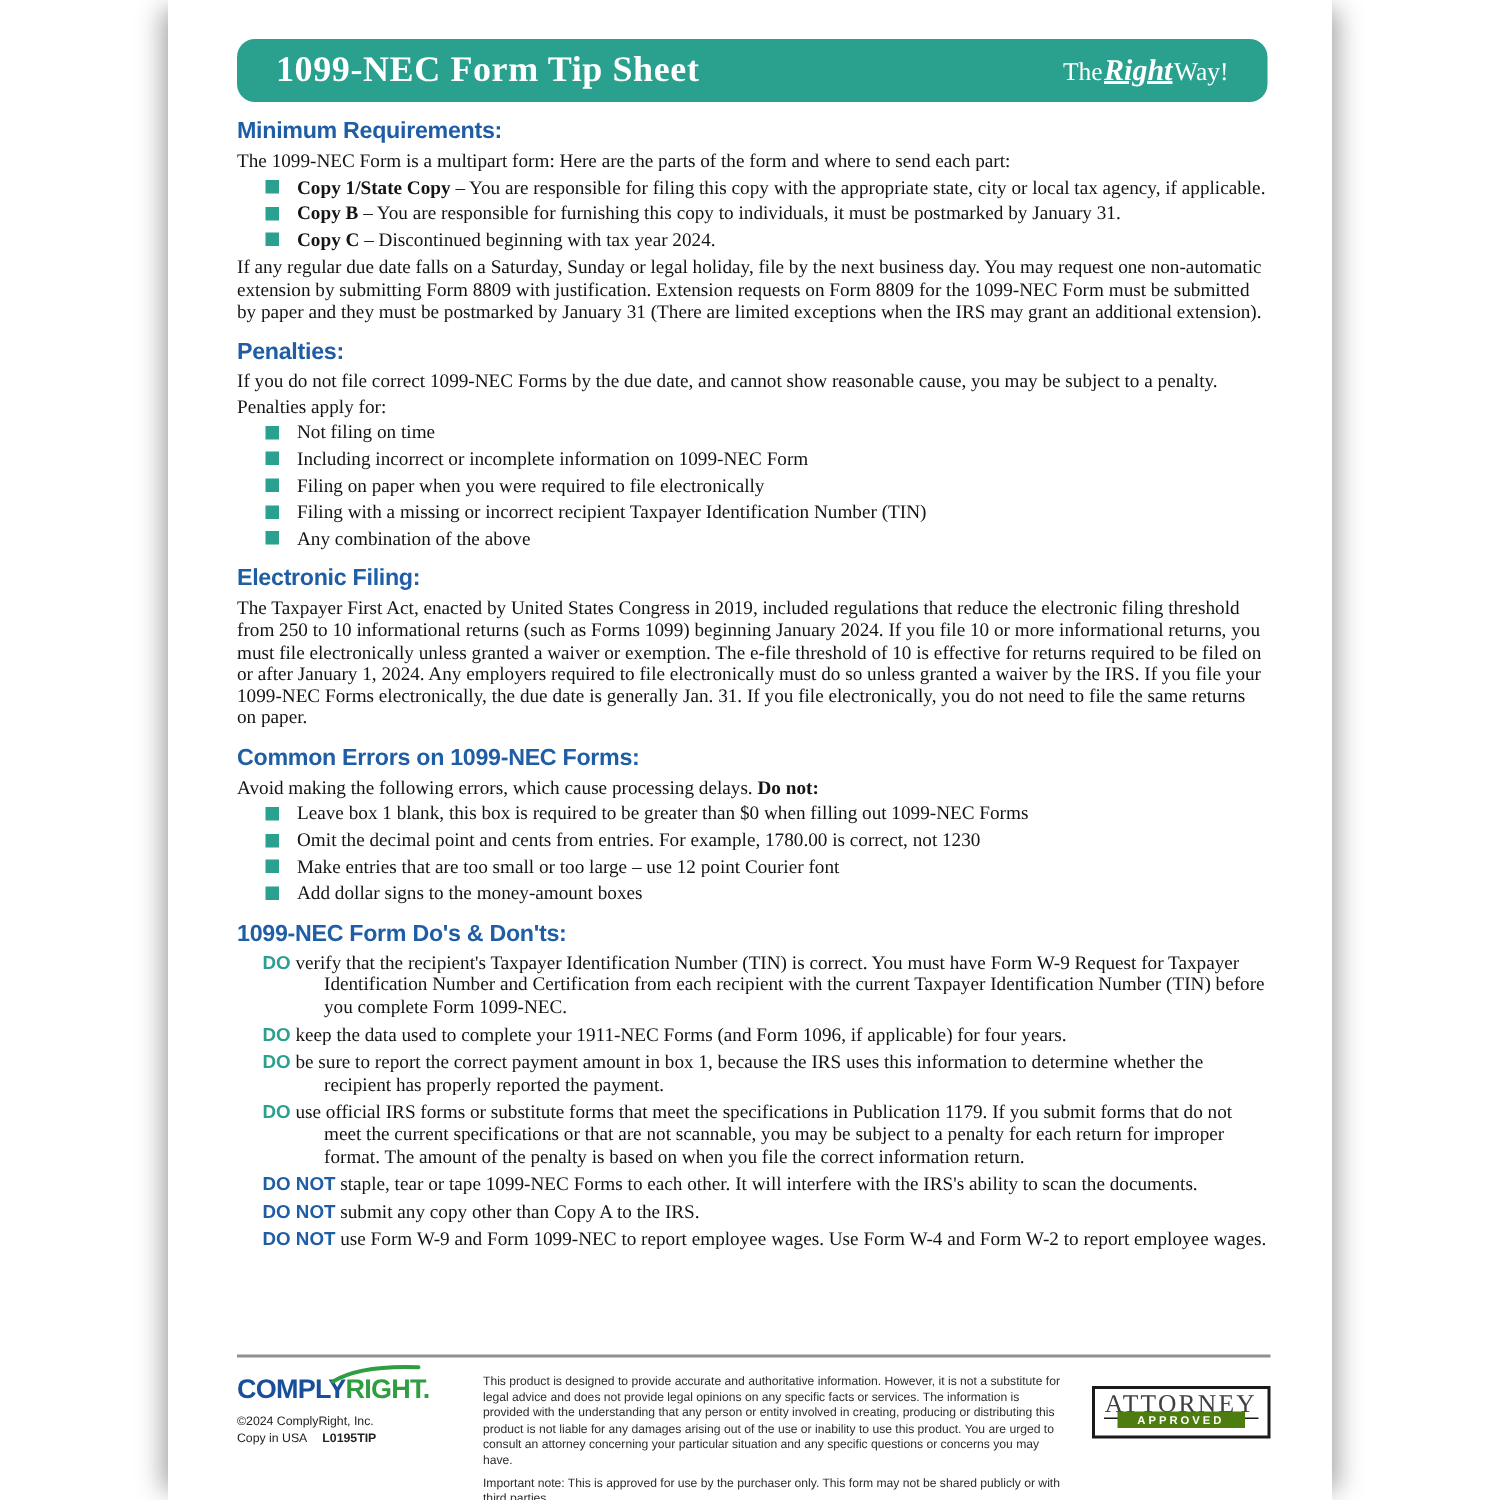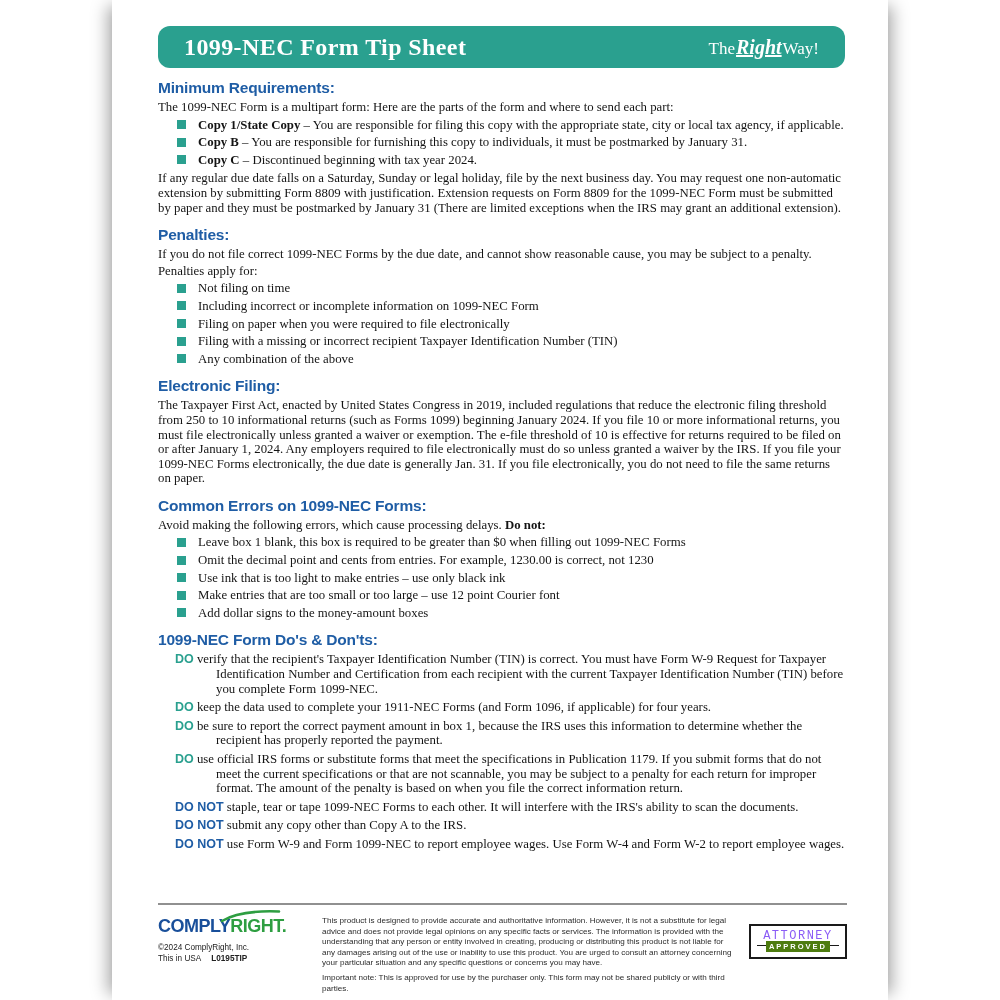--- a/index.html
+++ b/index.html
@@ -35,21 +35,21 @@
         letter-spacing:-.5px;margin-bottom:5px;}
   .lp1{color:#194f9a;}
   .lp2{color:#2e9e41;}
   .swoosh{position:absolute;left:62px;top:-7px;width:62px;height:14px;}
   .copyright,.madein{font-size:8.2px;color:#222;line-height:11px;}
   .madein .sku{margin-left:10px;}
   .legal-col{flex:1 1 auto;max-width:465px;}
   .legal{font-size:8.1px;line-height:10.6px;color:#2b2b2b;margin:0 0 4px;}
   .badge{flex:0 0 auto;align-self:flex-start;margin-top:8px;border:2px solid #1a1a1a;background:#fff;
          padding:2px 6px 5px;text-align:center;}
-  .badge-top{font-family:Liberation Mono, monospace;font-size:12px;letter-spacing:1.5px;color:#8b5cf6;
+  .badge-top{font-family:Liberation Serif, serif;font-size:17px;letter-spacing:1.5px;color:#404040;
              line-height:16px;border-bottom:1.5px solid #1a1a1a;padding:0 1px 1px;}
   .badge-bar{background:#4d7c0f;color:#fff;font-family:"Liberation Sans",sans-serif;font-size:7.5px;
              font-weight:bold;letter-spacing:2px;padding:1px 3px;margin:-5px 9px 0;position:relative;}
 </style>
 </head>
 <body>
 
 <div class="page">
   <div class="content">
 
@@ -78,22 +78,21 @@
       <li><span class="sqr"></span><span>Any combination of the above</span></li>
     </ul>
 
     <h2 class="h">Electronic Filing:</h2>
     <p class="body">The Taxpayer First Act, enacted by United States Congress in 2019, included regulations that reduce the electronic filing threshold from 250 to 10 informational returns (such as Forms 1099) beginning January 2024. If you file 10 or more informational returns, you must file electronically unless granted a waiver or exemption. The e-file threshold of 10 is effective for returns required to be filed on or after January 1, 2024. Any employers required to file electronically must do so unless granted a waiver by the IRS. If you file your 1099-NEC Forms electronically, the due date is generally Jan. 31. If you file electronically, you do not need to file the same returns on paper.</p>
 
     <h2 class="h">Common Errors on 1099-NEC Forms:</h2>
     <p class="body"><span>Avoid making the following errors, which cause processing delays. </span><b>Do not:</b></p>
     <ul class="sq">
       <li><span class="sqr"></span><span>Leave box 1 blank, this box is required to be greater than $0 when filling out 1099-NEC Forms</span></li>
-      <li><span class="sqr"></span><span>Omit the decimal point and cents from entries. For example, 1230.00 is correct, not 1230</span></li>
-      <li><span class="sqr"></span><span>Use ink that is too light to make entries – use only black ink</span></li>
+      <li><span class="sqr"></span><span>Omit the decimal point and cents from entries. For example, 1780.00 is correct, not 1230</span></li>
       <li><span class="sqr"></span><span>Make entries that are too small or too large – use 12 point Courier font</span></li>
       <li><span class="sqr"></span><span>Add dollar signs to the money-amount boxes</span></li>
     </ul>
 
     <h2 class="h">1099-NEC Form Do's &amp; Don'ts:</h2>
     <div class="do-list">
       <p class="do-item teal"><b class="do-label">DO</b> <span>verify that the recipient's Taxpayer Identification Number (TIN) is correct. You must have Form W-9 Request for Taxpayer Identification Number and Certification from each recipient with the current Taxpayer Identification Number (TIN) before you complete Form 1099-NEC.</span></p>
       <p class="do-item teal"><b class="do-label">DO</b> <span>keep the data used to complete your 1911-NEC Forms (and Form 1096, if applicable) for four years.</span></p>
       <p class="do-item teal"><b class="do-label">DO</b> <span>be sure to report the correct payment amount in box 1, because the IRS uses this information to determine whether the recipient has properly reported the payment.</span></p>
       <p class="do-item teal"><b class="do-label">DO</b> <span>use official IRS forms or substitute forms that meet the specifications in Publication 1179. If you submit forms that do not meet the current specifications or that are not scannable, you may be subject to a penalty for each return for improper format. The amount of the penalty is based on when you file the correct information return.</span></p>
@@ -106,21 +105,21 @@
 
   <div class="footer">
     <div class="logo-col">
       <div class="logo">
         <span class="lp1">COMPLY</span><span class="lp2">RIGHT.</span>
         <svg class="swoosh" viewBox="0 0 62 14">
             <path d="M2 12 Q 20 1 59 2.5" fill="none" stroke="#2e9e41" stroke-width="2.6" stroke-linecap="round"></path>
           </svg>
       </div>
       <div class="copyright">©2024 ComplyRight, Inc.</div>
-      <div class="madein"><span>This in USA</span><b class="sku">L0195TIP</b></div>
+      <div class="madein"><span>Copy in USA</span><b class="sku">L0195TIP</b></div>
     </div>
     <div class="legal-col">
       <p class="legal">This product is designed to provide accurate and authoritative information. However, it is not a substitute for legal advice and does not provide legal opinions on any specific facts or services. The information is provided with the understanding that any person or entity involved in creating, producing or distributing this product is not liable for any damages arising out of the use or inability to use this product. You are urged to consult an attorney concerning your particular situation and any specific questions or concerns you may have.</p>
       <p class="legal">Important note: This is approved for use by the purchaser only. This form may not be shared publicly or with third parties.</p>
     </div>
     <div class="badge">
       <div class="badge-top">ATTORNEY</div>
       <div class="badge-bar">APPROVED</div>
     </div>
   </div>

